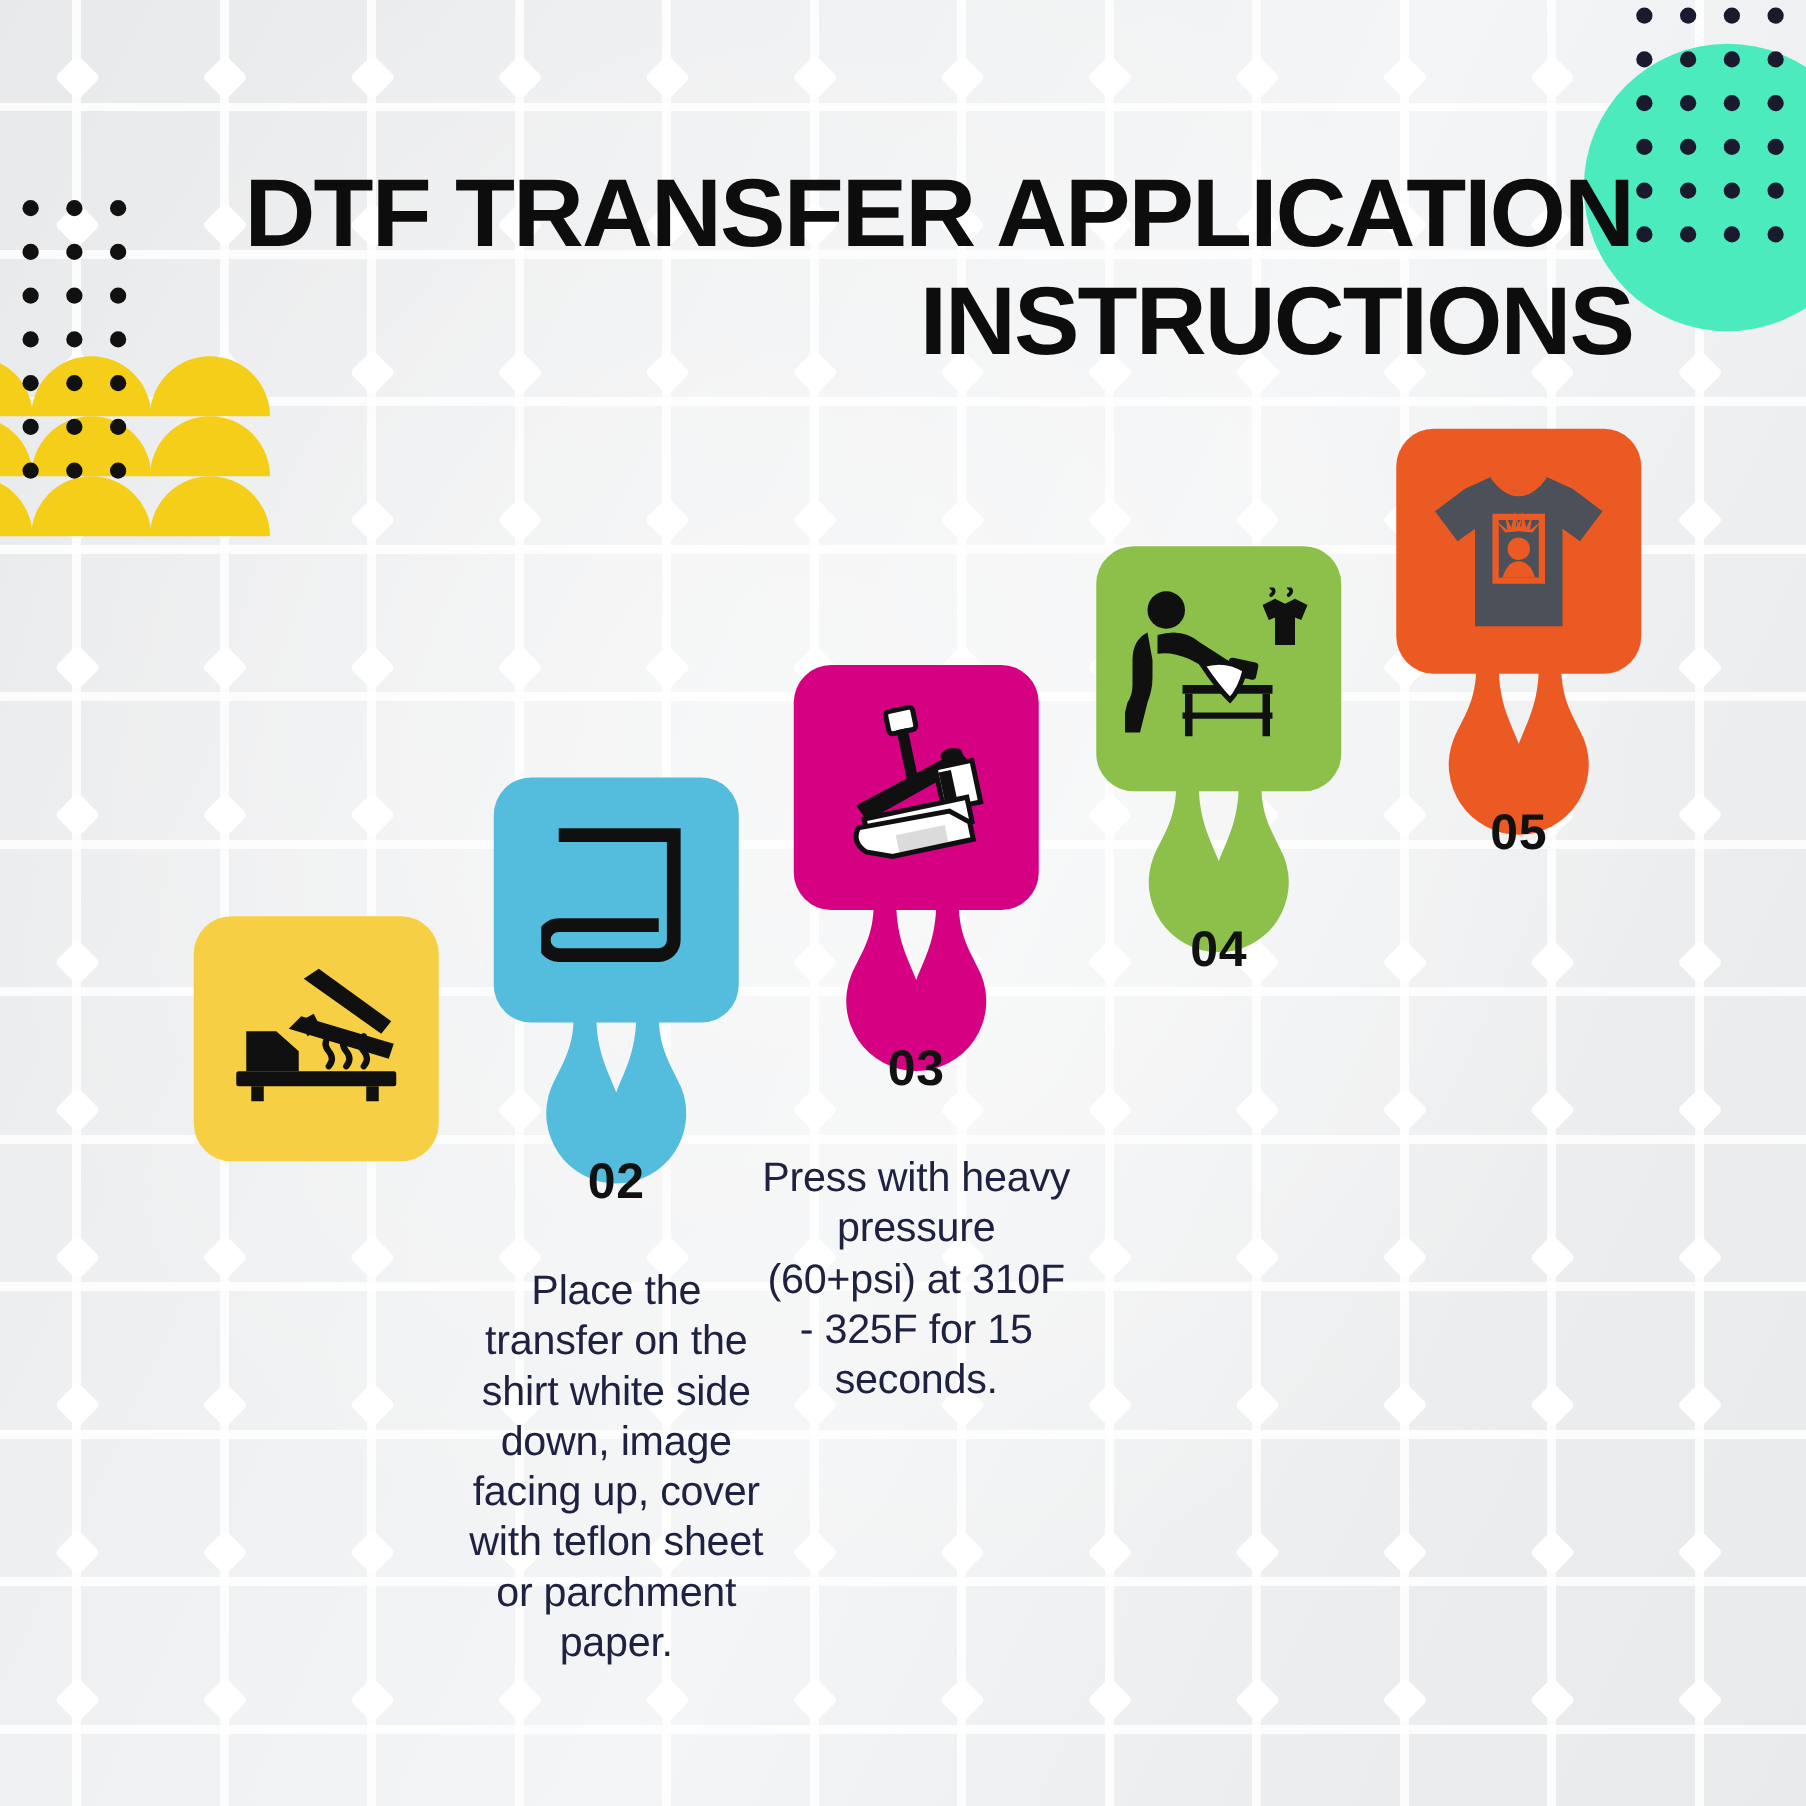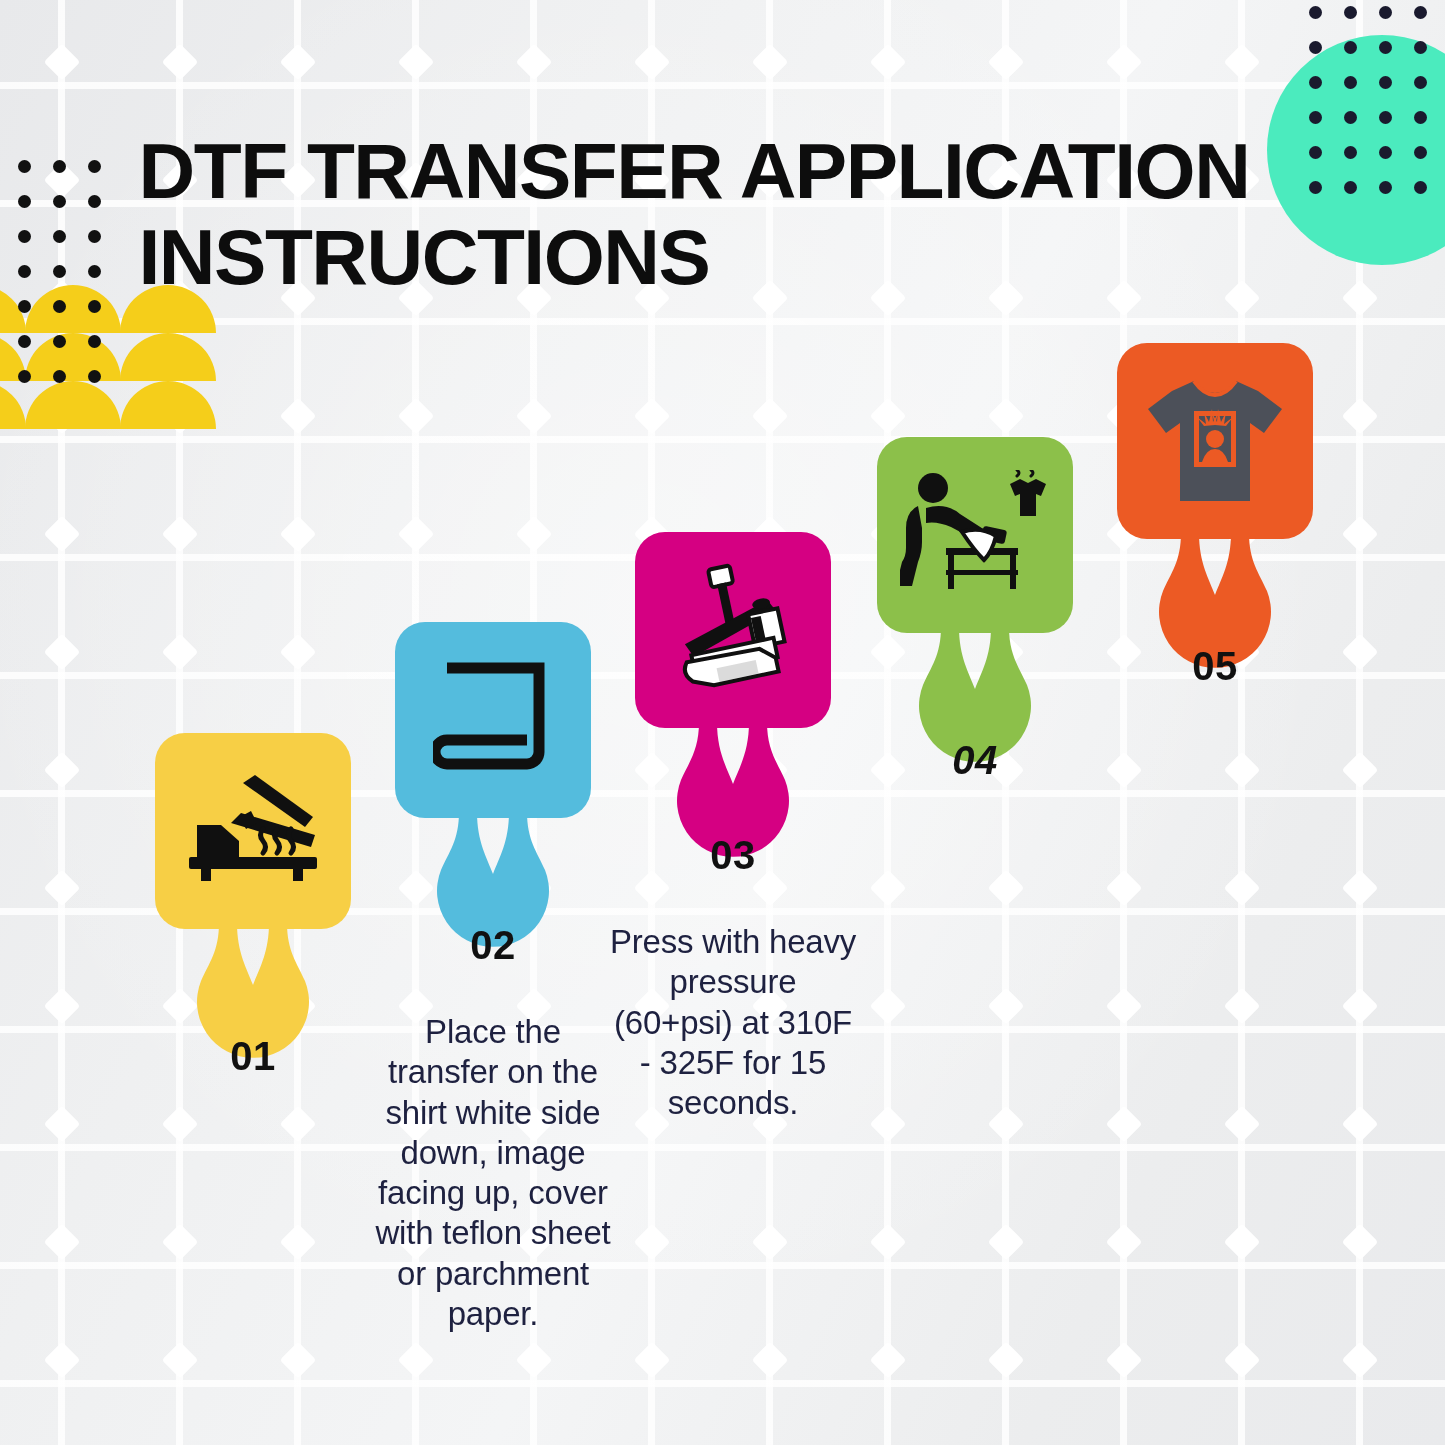--- a/index.html
+++ b/index.html
@@ -56,21 +56,21 @@
   .deco-arcs .arc {
     position:absolute;
     border-top-left-radius:9999px;
     border-top-right-radius:9999px;
   }
 
   
   #title {
     position:absolute;
     left:0; right:0; top:128px;
-    text-align:left;
+    text-align:right;
     z-index:5;
     padding:0 150px;
   }
   #title .line {
     display:block;
     font-weight:900;
     font-size:77px;
     line-height:1.12;
     letter-spacing:-1.5px;
     color:#0D0D0D;
@@ -370,33 +370,20 @@
         <rect x="108" y="96" width="10" height="12"></rect>
       </g>
       <g stroke="#101010" stroke-width="5" fill="none" stroke-linecap="round">
         <path d="M78 80 q5 -6 0 -12 q-5 -6 0 -12"></path>
         <path d="M92 80 q5 -6 0 -12 q-5 -6 0 -12"></path>
         <path d="M106 80 q5 -6 0 -12 q-5 -6 0 -12"></path>
       </g>
     </svg>
         </span>
       </div>
-      <div class="connector">
-        <svg width="196" height="186" viewBox="0 0 196 186">
-    <path d="M64 0
-             C64 28, 54 40, 46 58
-             A56 56 0 1 0 150 58
-             C142 40, 132 28, 132 0
-             L114 0
-             C114 30, 104 46, 98 62
-             C92 46, 82 30, 82 0
-             Z" fill="#F7CF45"></path>
-  </svg>
-        <div class="num">01</div>
-      </div>
     </div>
     <div class="step" style="left: 368px; top: 622px;">
       <div class="card" style="background: rgb(84, 188, 221);">
         <span>
           <svg width="120" height="120" viewBox="0 0 120 120">
       <path d="M14 8 h92 v84 a12 12 0 0 1 -12 12 H14 a12 12 0 0 1 0 -24 h80" fill="none" stroke="#101010" stroke-width="11" stroke-linejoin="miter"></path>
     </svg>
         </span>
       </div>
       <div class="connector">
@@ -440,21 +427,21 @@
              C142 40, 132 28, 132 0
              L114 0
              C114 30, 104 46, 98 62
              C92 46, 82 30, 82 0
              Z" fill="#D50082"></path>
   </svg>
         <div class="num">03</div>
       </div>
       <div class="caption">Press with heavy pressure (60+psi) at 310F - 325F for 15 seconds.</div>
     </div>
-    <div class="step" style="left: 850px; top: 437px; font-style: italic;">
+    <div class="step" style="left: 850px; top: 437px;">
       <div class="card" style="background: rgb(140, 192, 74);">
         <span>
           <svg width="150" height="130" viewBox="0 0 150 130">
       <g fill="#101010">
         <circle cx="33" cy="18" r="15"></circle>
         <path d="M18 36 q-12 6 -12 22 l0 20 q0 8 -4 14 l-6 24 h16 l6 -24 q4 -10 4 -20 v-14 z"></path>
         <path d="M26 38 q20 -6 34 6 l28 18 l-7 11 l-30 -16 q-14 -6 -25 -4 z"></path>
         <rect x="82" y="58" width="24" height="14" rx="3" transform="rotate(12 94 65)"></rect>
         <path d="M46 78 h72 v7 h-72 z"></path>
         <rect x="48" y="85" width="6" height="34"></rect>

